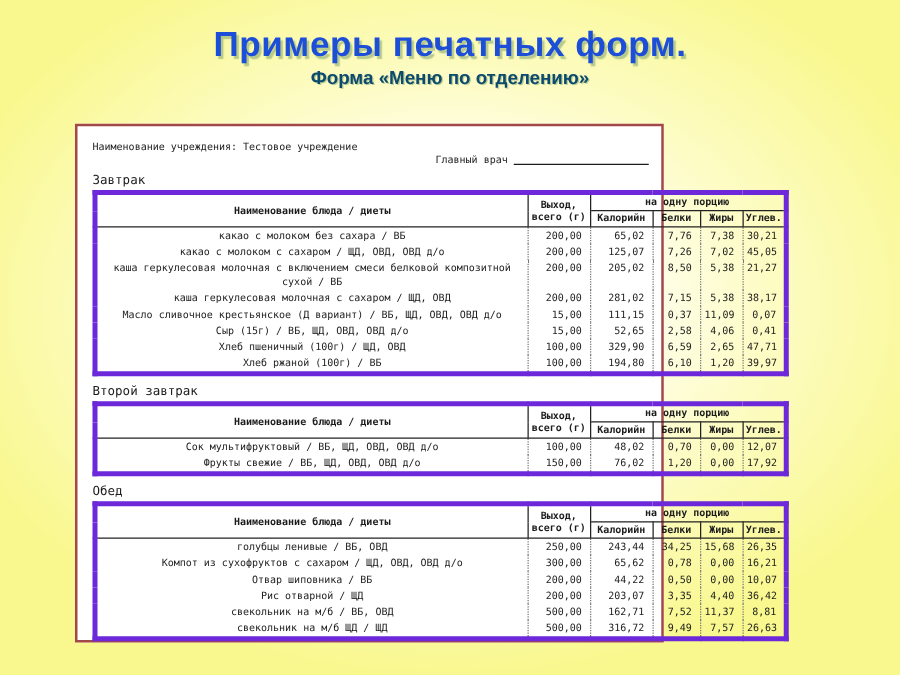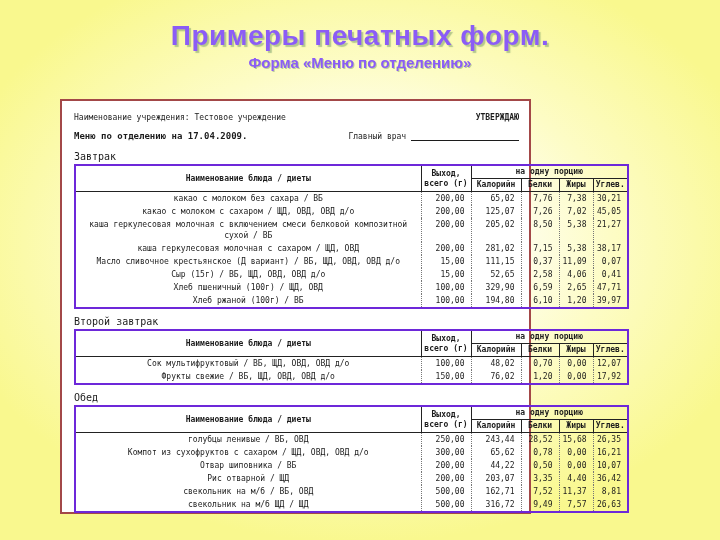--- a/index.html
+++ b/index.html
@@ -6,26 +6,26 @@
   body{
     width:720px;height:540px;overflow:hidden;
     font-family:"Liberation Sans",sans-serif;
     background:
       radial-gradient(ellipse 420px 300px at 50% 45%, #ffffff 25%, #fdfcc5 60%, #f9f88e 100%);
   }
   .slide{position:relative;width:720px;height:540px;}
 
   .slide-title{
     padding-top:20px;text-align:center;
-    font-size:28px;font-weight:bold;color:#8b5cf6;
+    font-size:28px;font-weight:bold;color:#1d4ed8;
     text-shadow:2px 2px 1px rgba(110,150,100,0.5);
     letter-spacing:0.5px;
   }
   .slide-subtitle{
-    text-align:center;font-size:15px;font-weight:bold;color:#8b5cf6;
+    text-align:center;font-size:15px;font-weight:bold;color:#0c4a6e;
     text-shadow:1px 1px 0 rgba(110,150,100,0.45);
     margin-top:2px;
   }
 
   .panel{
     position:absolute;left:60px;top:99px;width:471px;height:415px;
     box-sizing:border-box;background:#ffffff;border:2px solid #a34848;
     padding:12px 10px 0 12px;
     font-family:"DejaVu Sans Mono","Liberation Mono",monospace;
     font-size:8px;color:#1c1c1c;
@@ -36,21 +36,21 @@
   .doc-head-right{width:200px;}
   .institution{margin-bottom:9px;white-space:nowrap;}
   .menu-title{font-weight:bold;font-size:9px;margin-bottom:3px;white-space:nowrap;}
   .department{font-weight:bold;font-size:9px;white-space:nowrap;}
   .approve{text-align:right;font-weight:bold;margin-bottom:6px;}
   .doctor-line{white-space:nowrap;margin-top:10px;}
   .sig-line{display:inline-block;width:108px;border-bottom:1px solid #1c1c1c;height:8px;vertical-align:bottom;}
 
   .section-label{font-weight:normal;font-size:10px;margin:7px 0 2px 0;}
 
-  table.menu{border-collapse:collapse;table-layout:fixed;width:553px;border:2px solid #6d28d9;}
+  table.menu{border-collapse:collapse;table-layout:fixed;width:553px;border:4px solid #6d28d9;}
   table.menu th{
     border:1px solid #222;font-weight:bold;padding:1px 2px;
     font-size:8px;line-height:10px;text-align:center;vertical-align:middle;
   }
   table.menu td{
     padding:1px 3px;font-size:8px;line-height:11px;vertical-align:top;
     border-left:1px dotted #777;
   }
   table.menu td:first-child{border-left:none;text-align:center;}
   table.menu td.num{text-align:right;padding-right:6px;white-space:nowrap;}
@@ -66,24 +66,22 @@
 <body>
 
 <div class="slide">
   <div class="slide-title">Примеры печатных форм.</div>
   <div class="slide-subtitle">Форма  «Меню по отделению»</div>
 
   <div class="panel">
     <div class="doc-head">
       <div class="doc-head-left">
         <div class="institution">Наименование учреждения: Тестовое учреждение</div>
-        <div class="menu-title">Меню по отделению на 17.04.2009.</div>
       </div>
       <div class="doc-head-right">
-        <div class="approve">УТВЕРЖДАЮ</div>
         <div class="doctor-line">
           <span>Главный врач</span>
           <span class="sig-line"></span>
         </div>
       </div>
     </div>
 
     <div id="sections">
         <div class="section-label">Завтрак</div>
         <table class="menu">
@@ -241,21 +239,21 @@
               <th>Белки</th>
               <th>Жиры</th>
               <th>Углев.</th>
             </tr>
           </thead>
           <tbody>
             <tr>
               <td>голубцы ленивые / ВБ, ОВД</td>
               <td class="num">250,00</td>
               <td class="num">243,44</td>
-              <td class="num">28,52</td>
+              <td class="num">34,25</td>
               <td class="num">15,68</td>
               <td class="num">26,35</td>
             </tr>
             <tr>
               <td>Компот из сухофруктов с сахаром / ЩД, ОВД, ОВД д/о</td>
               <td class="num">300,00</td>
               <td class="num">65,62</td>
               <td class="num">0,78</td>
               <td class="num">0,00</td>
               <td class="num">16,21</td>

